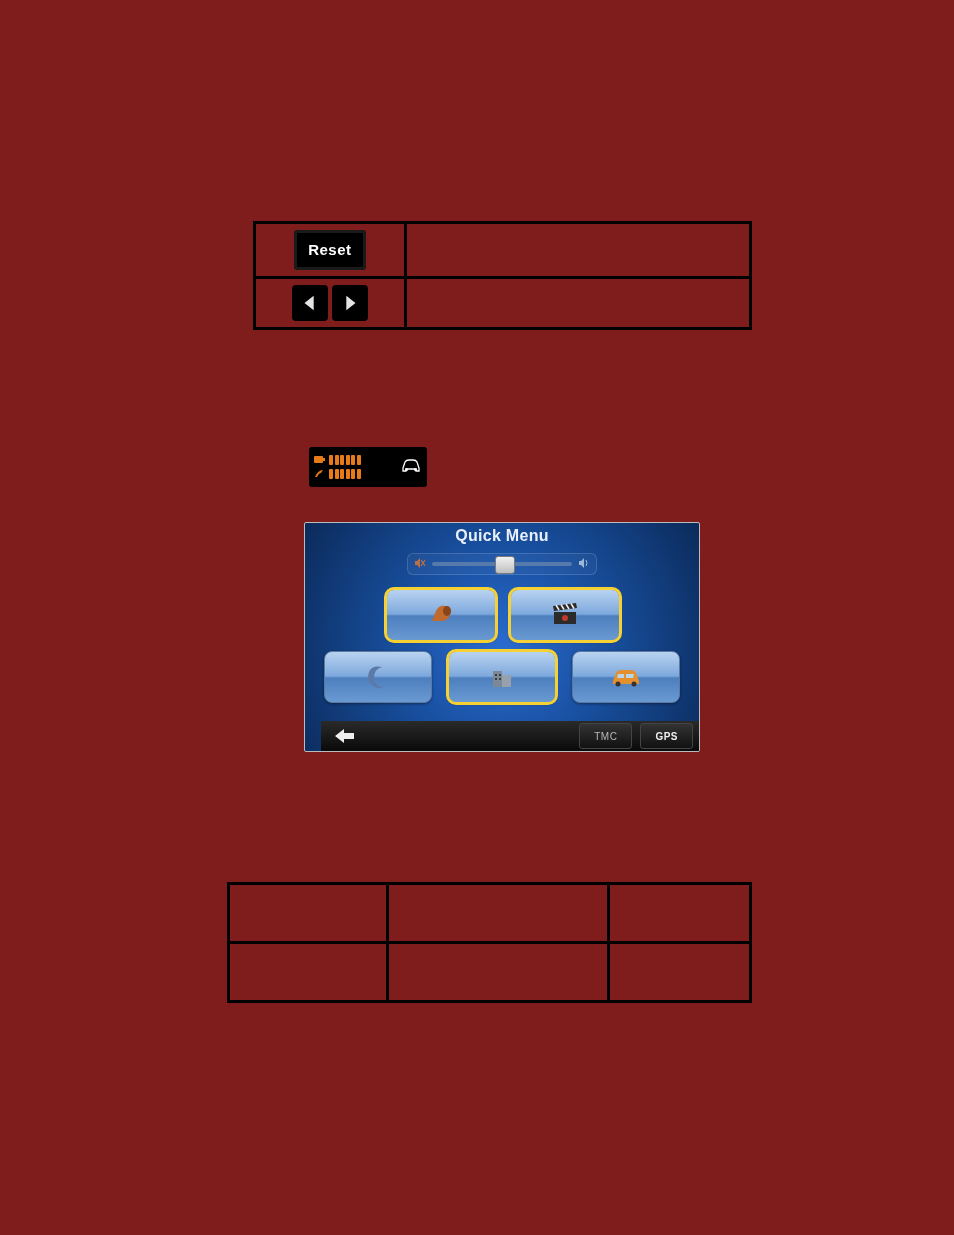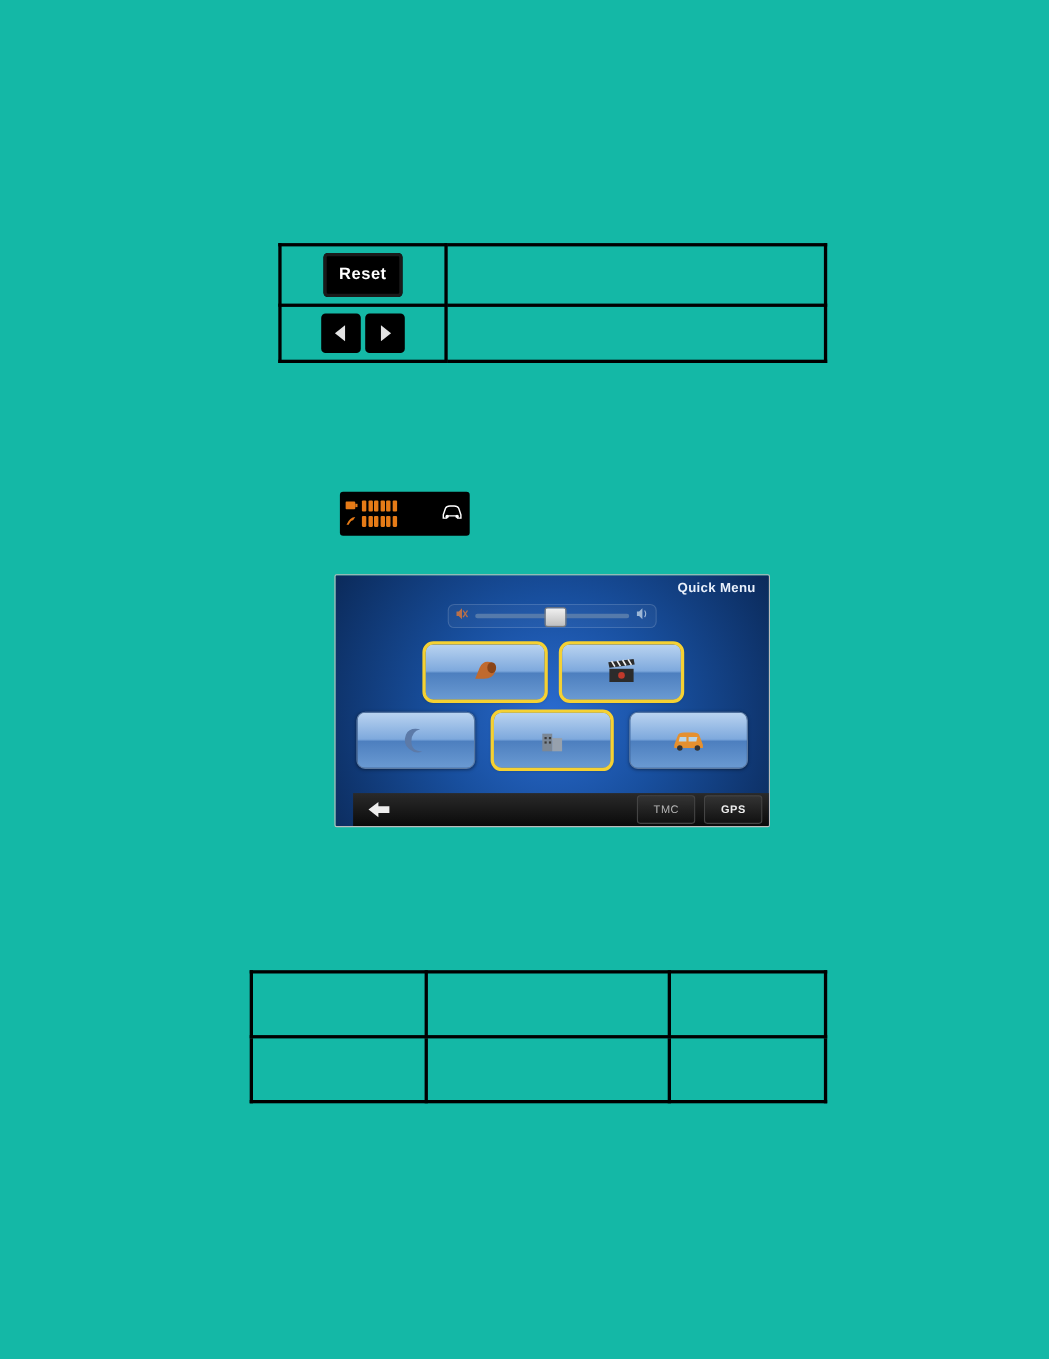--- a/index.html
+++ b/index.html
@@ -7,21 +7,21 @@
     padding: 0;
     background: #fff;
     font-family: Arial, Helvetica, sans-serif;
     color: #000;
     width: 954px;
   }
   .page {
     position: relative;
     width: 954px;
     height: 1235px;
-    background: #14b8a6;
+    background: #7f1d1d;
   }
   
   .t1 {
     position: absolute;
     left: 253px;
     top: 221px;
     width: 499px;
     border-collapse: collapse;
   }
   .t1 td {
@@ -88,23 +88,23 @@
     top: 522px;
     width: 394px;
     height: 228px;
     border: 1px solid #bcbcbc;
     background: #134a9a;
     background: radial-gradient(circle at 50% 55%, #2a6bcf 0%, #184f9e 45%, #0b2a5a 100%);
     overflow: hidden;
     border-radius: 2px;
   }
   .qm-title {
-    text-align: right;
+    text-align: center;
     color: #e9f0fb;
-    font-size: 12px;
+    font-size: 16px;
     font-weight: bold;
     padding: 4px 12px 2px;
     letter-spacing: 0.3px;
   }
   .qm-slider {
     margin: 6px auto 0;
     width: 190px;
     height: 22px;
     border-radius: 6px;
     background: rgba(255,255,255,0.04);

